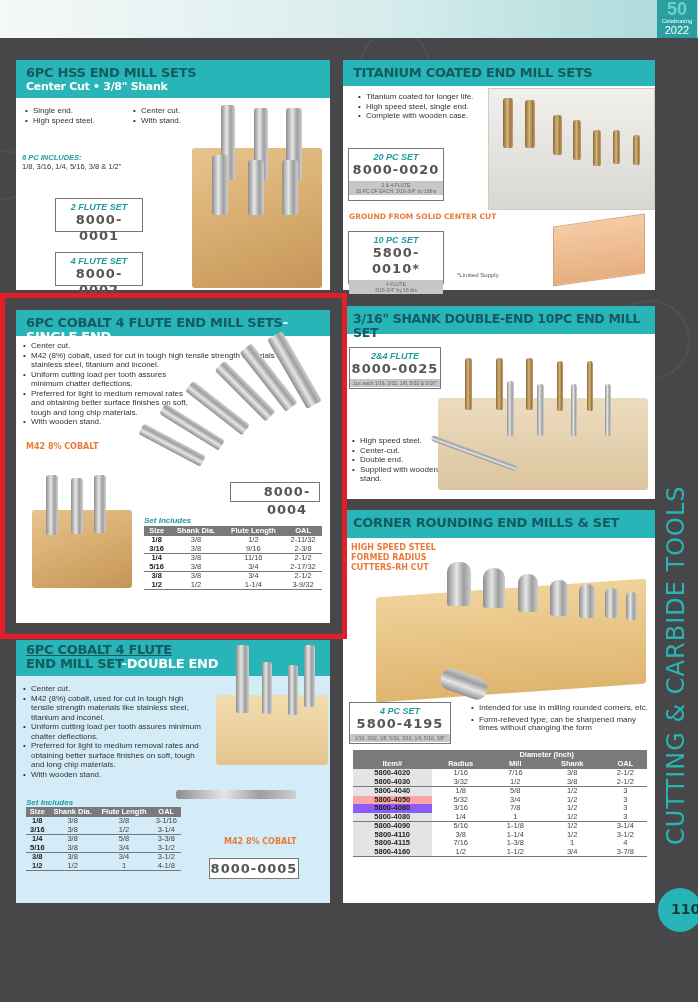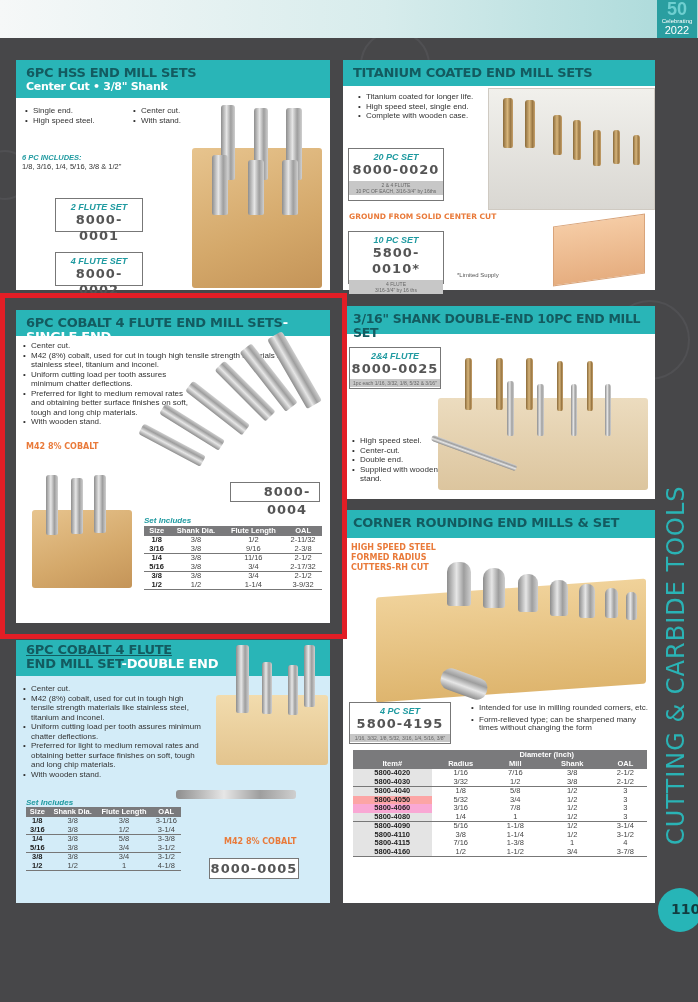--- a/index.html
+++ b/index.html
@@ -411,21 +411,21 @@
           <td>3</td>
         </tr>
     <tr>
           <td class="b" style="background:#fca5a5;">5800-4050</td>
           <td>5/32</td>
           <td>3/4</td>
           <td>1/2</td>
           <td>3</td>
         </tr>
     <tr>
-          <td class="b" style="background:#f9a8d4;">5800-4060</td>
+          <td class="b" style="background:#8b5cf6;">5800-4060</td>
           <td>3/16</td>
           <td>7/8</td>
           <td>1/2</td>
           <td>3</td>
         </tr>
     <tr class="sep">
           <td class="b" style="background:#e4e4e4;">5800-4080</td>
           <td>1/4</td>
           <td>1</td>
           <td>1/2</td>

